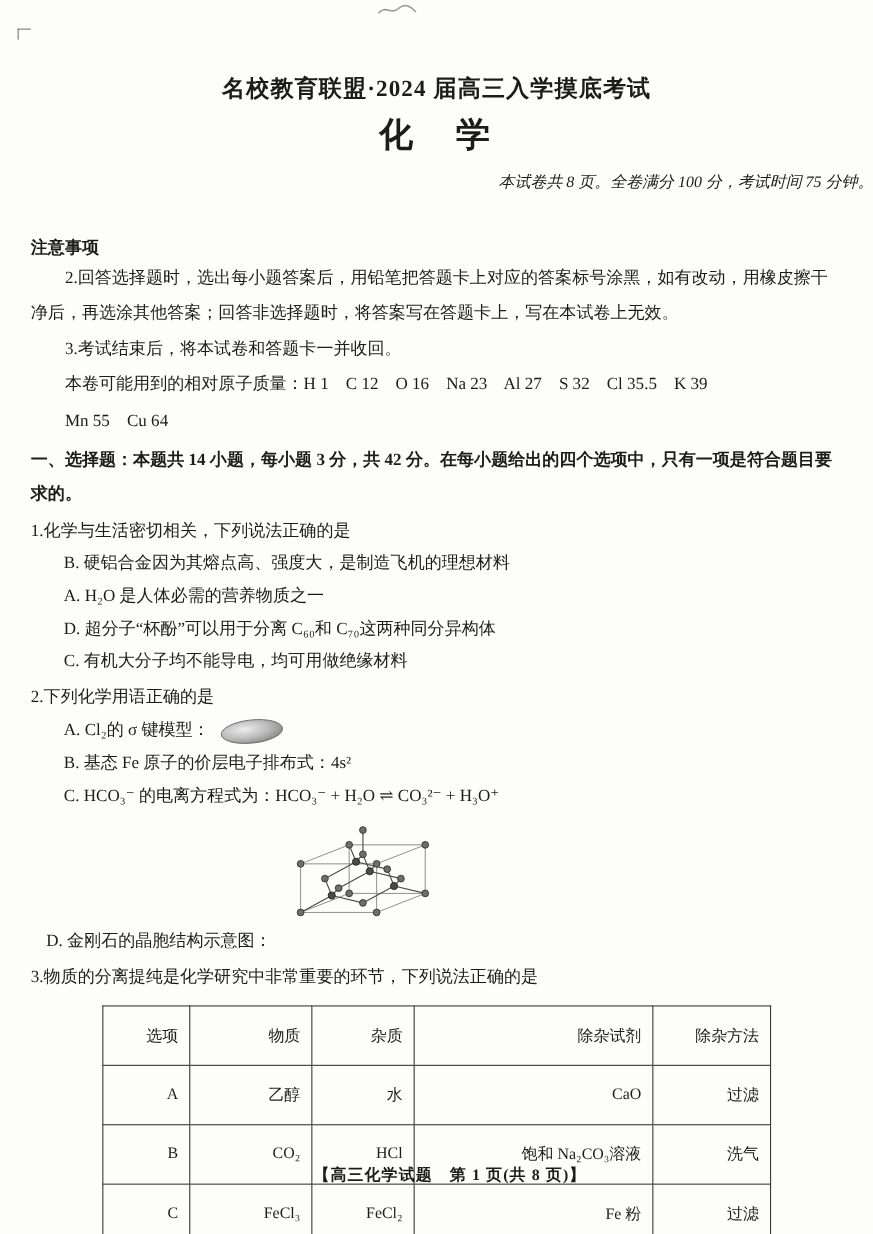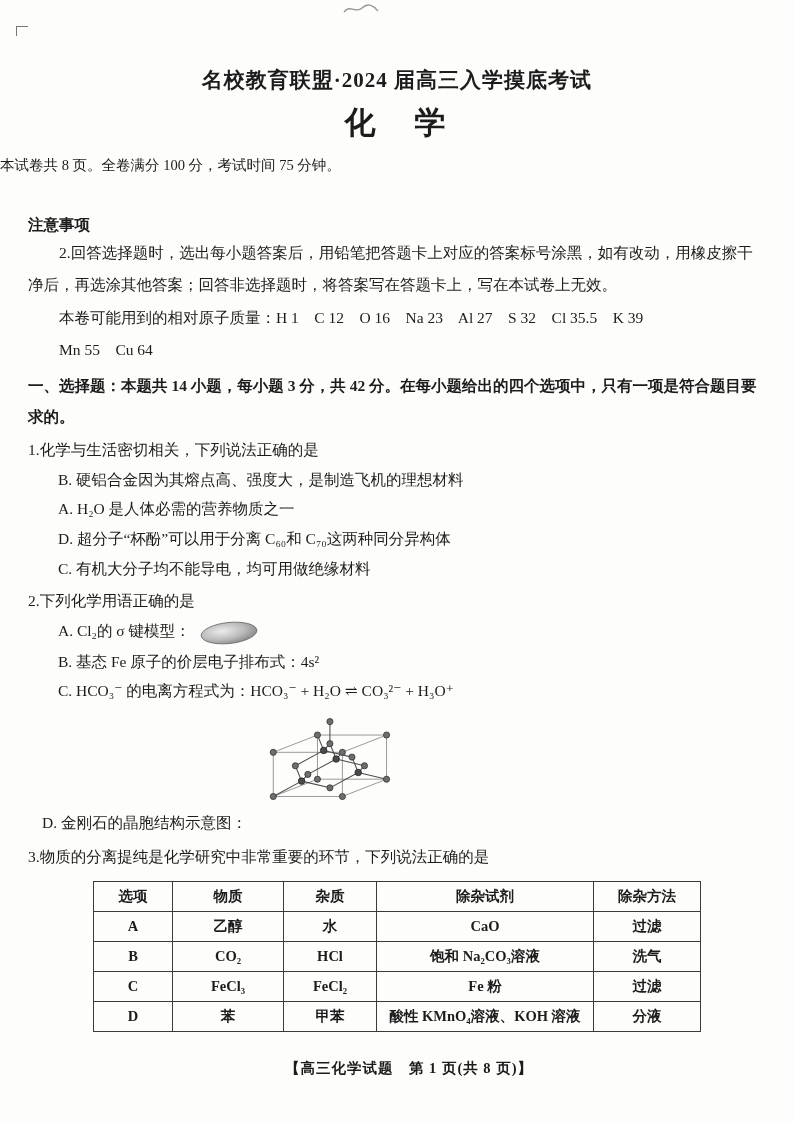--- a/index.html
+++ b/index.html
@@ -20,21 +20,21 @@
   }
   .pen-mark{position:absolute;left:340px;top:2px;}
   .title{
     text-align:center;font-size:21px;font-weight:bold;
     padding-top:66px;letter-spacing:1px;
   }
   .subject{
     text-align:center;font-size:31px;font-weight:bold;
     margin-top:8px;letter-spacing:4px;
   }
-  .exam-info{text-align:left;font-size:14.5px;margin-top:12px;}
+  .exam-info{text-align:right;font-size:14.5px;margin-top:12px;font-style:italic;}
   .notice-heading{font-weight:bold;font-size:15.5px;margin-top:40px;}
   p.para{
     font-size:15.5px;line-height:2.05;margin:1px 0;text-indent:2em;
   }
   .prewrap{white-space:pre-wrap;}
   .section-heading{
     font-weight:bold;font-size:15.5px;line-height:2.0;margin:4px 0 2px 0;
   }
   .stem{font-size:15.5px;line-height:1.9;margin:3px 0 0 0;}
   .option{
@@ -43,22 +43,22 @@
   .option-row{display:flex;align-items:center;gap:6px;}
   .sigma-svg{flex:0 0 auto;margin-top:2px;}
   .diamond-wrap{margin:6px 0 0 225px;height:96px;}
   .q2d-text{margin-left:12px;}
   .q3-stem{margin-top:4px;}
   table.purify{
     border-collapse:collapse;margin:10px auto 0 auto;
     font-size:14.5px;
   }
   table.purify th,table.purify td{
-    border:1px solid #3a3a3a;text-align:center;
-    padding:5px 10px;font-weight:bold;
+    border:1px solid #3a3a3a;text-align:right;
+    padding:17px 10px;font-weight:normal;
   }
   .col-opt{width:58px;}
   .col-sub{width:90px;}
   .col-imp{width:72px;}
   .col-reagent{width:196px;}
   .col-method{width:86px;}
   .footer{
     position:absolute;bottom:44px;left:12px;width:100%;
     text-align:center;font-size:14.5px;font-weight:bold;letter-spacing:1px;
   }
@@ -74,20 +74,21 @@
   </svg>
 
   <div class="title">名校教育联盟·2024 届高三入学摸底考试</div>
   <div class="subject">化　学</div>
   <div class="exam-info">本试卷共 8 页。全卷满分 100 分，考试时间 75 分钟。</div>
 
   <div class="content">
 
     <div class="notice-heading">注意事项</div>
     <p class="para">2.回答选择题时，选出每小题答案后，用铅笔把答题卡上对应的答案标号涂黑，如有改动，用橡皮擦干净后，再选涂其他答案；回答非选择题时，将答案写在答题卡上，写在本试卷上无效。</p>
+    <p class="para">3.考试结束后，将本试卷和答题卡一并收回。</p>
     <p class="para prewrap">本卷可能用到的相对原子质量：H 1    C 12    O 16    Na 23    Al 27    S 32    Cl 35.5    K 39</p>
     <p class="para prewrap">Mn 55    Cu 64</p>
 
     <p class="section-heading">一、选择题：本题共 14 小题，每小题 3 分，共 42 分。在每小题给出的四个选项中，只有一项是符合题目要求的。</p>
 
     <p class="stem">1.化学与生活密切相关，下列说法正确的是</p>
     <p class="option">B. 硬铝合金因为其熔点高、强度大，是制造飞机的理想材料</p>
     <p class="option">A. H₂O 是人体必需的营养物质之一</p>
     <p class="option">D. 超分子“杯酚”可以用于分离 C₆₀和 C₇₀这两种同分异构体</p>
     <p class="option">C. 有机大分子均不能导电，均可用做绝缘材料</p>

